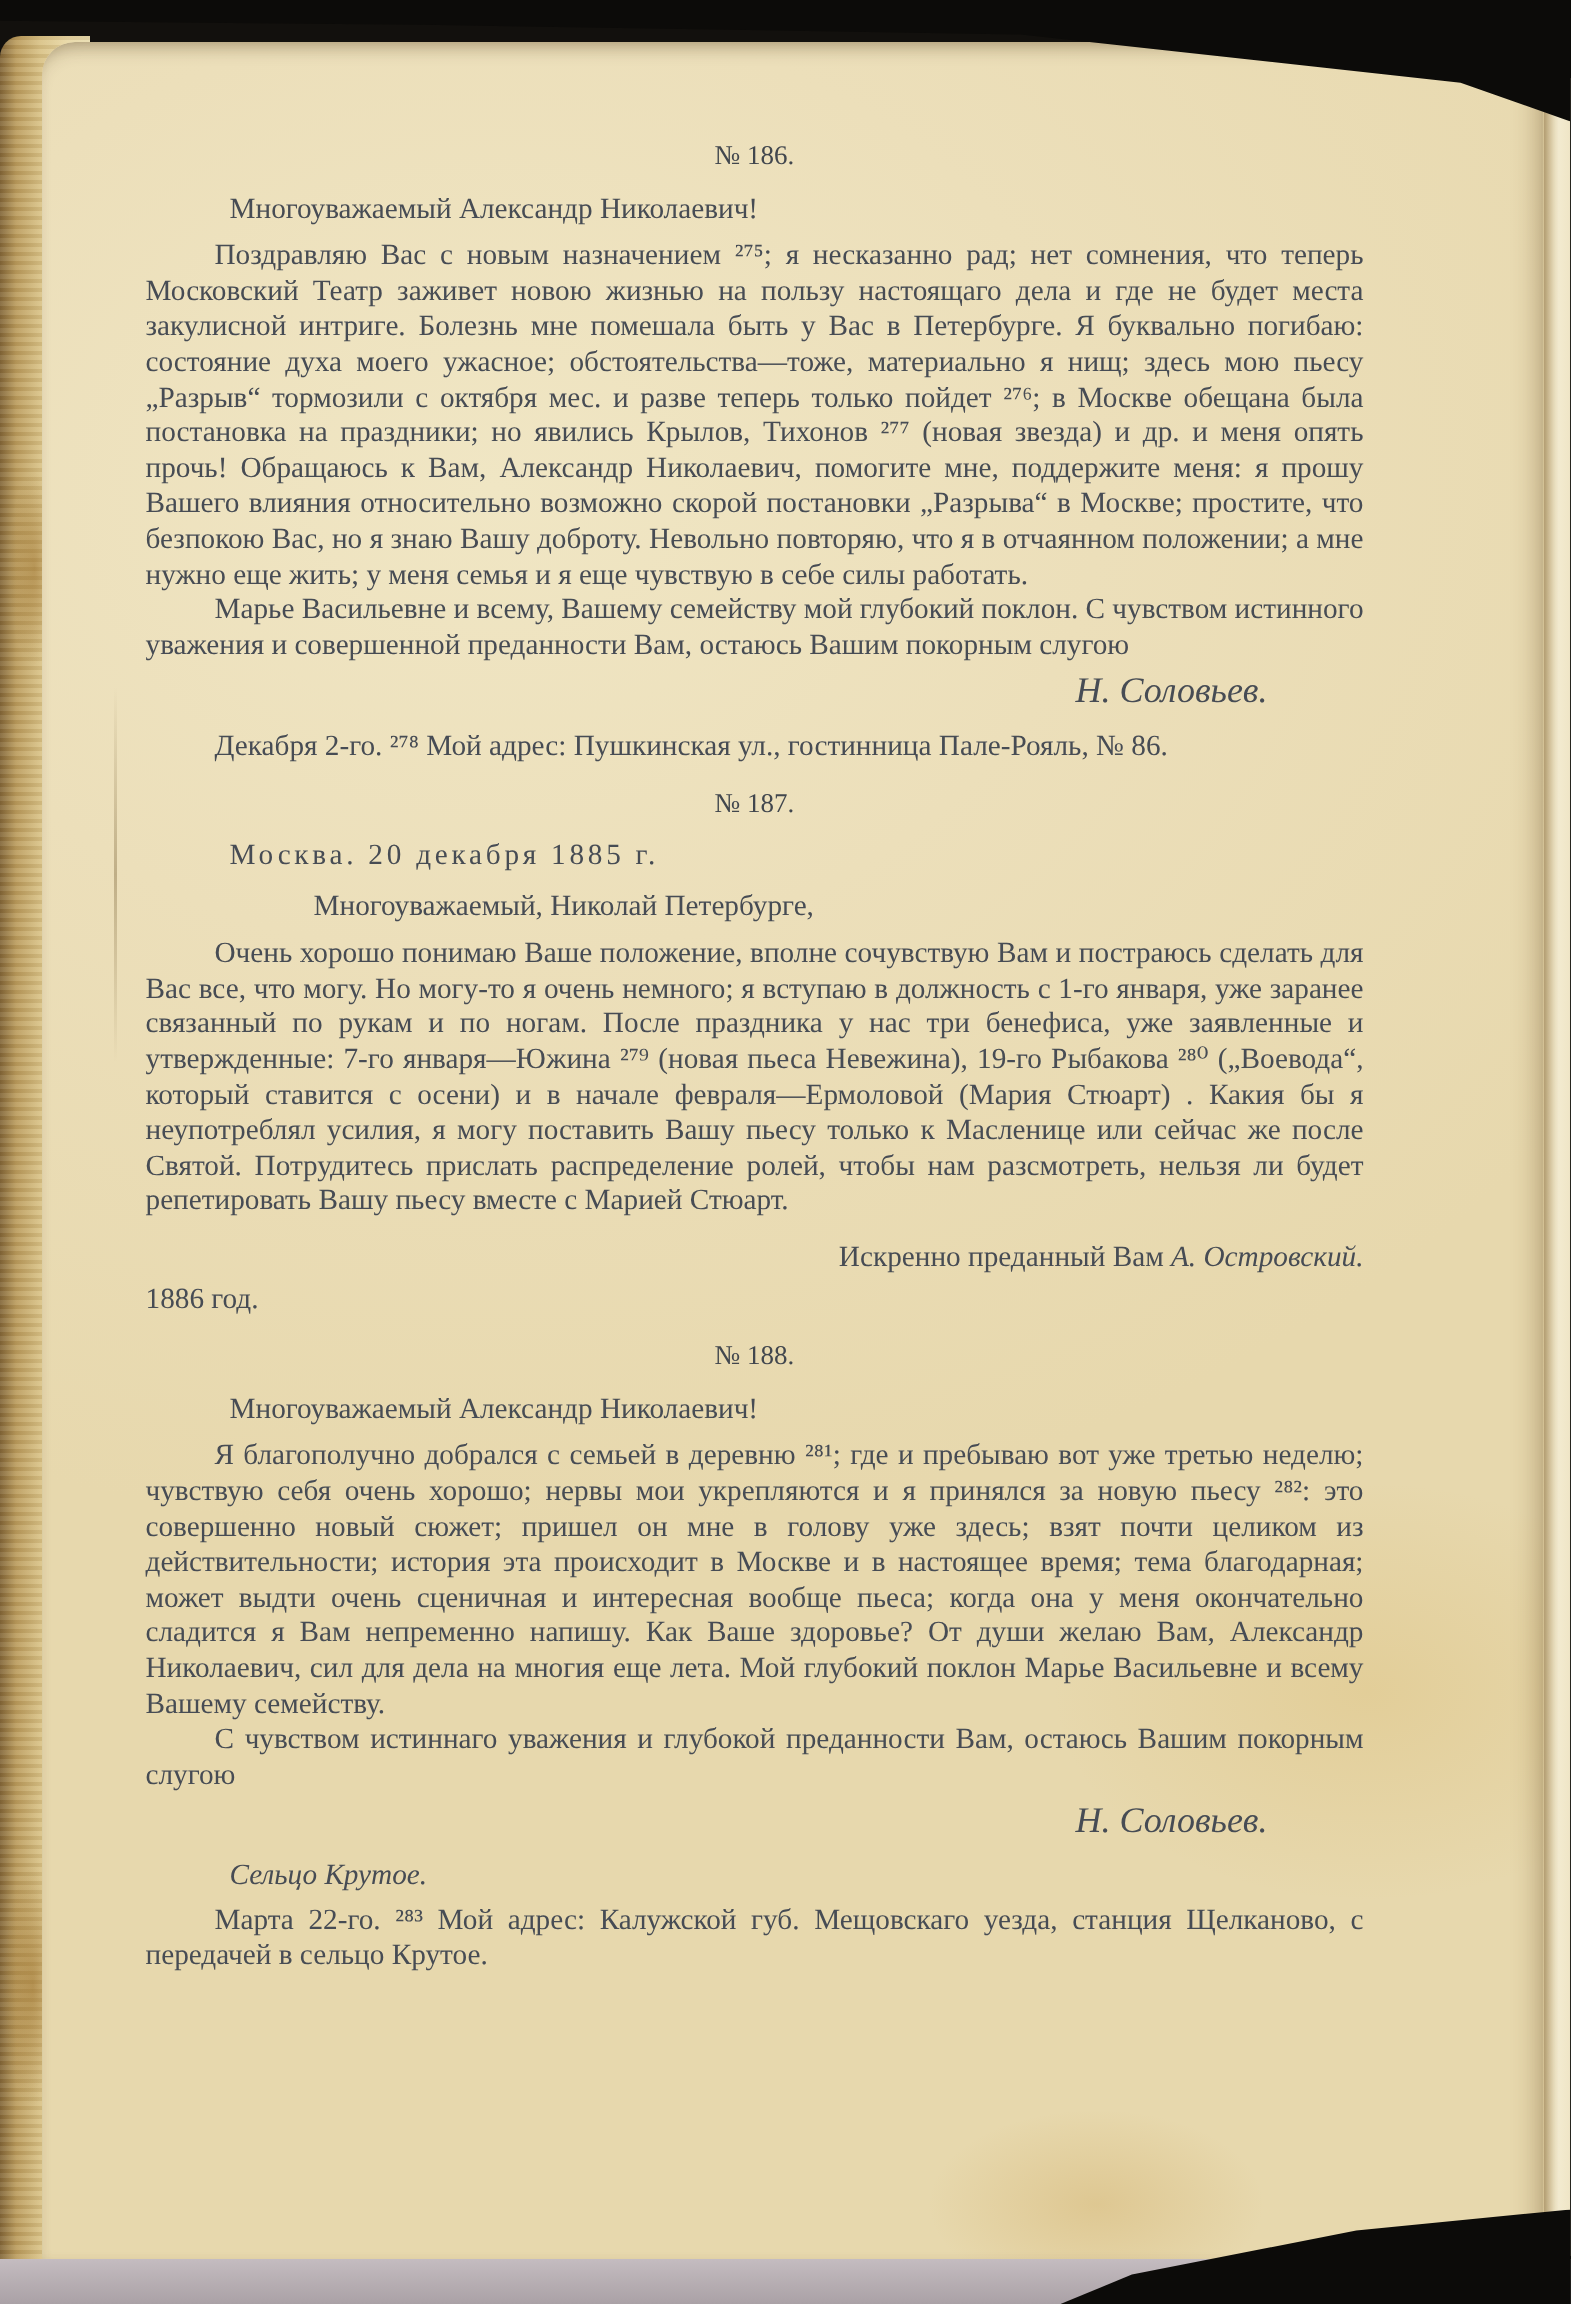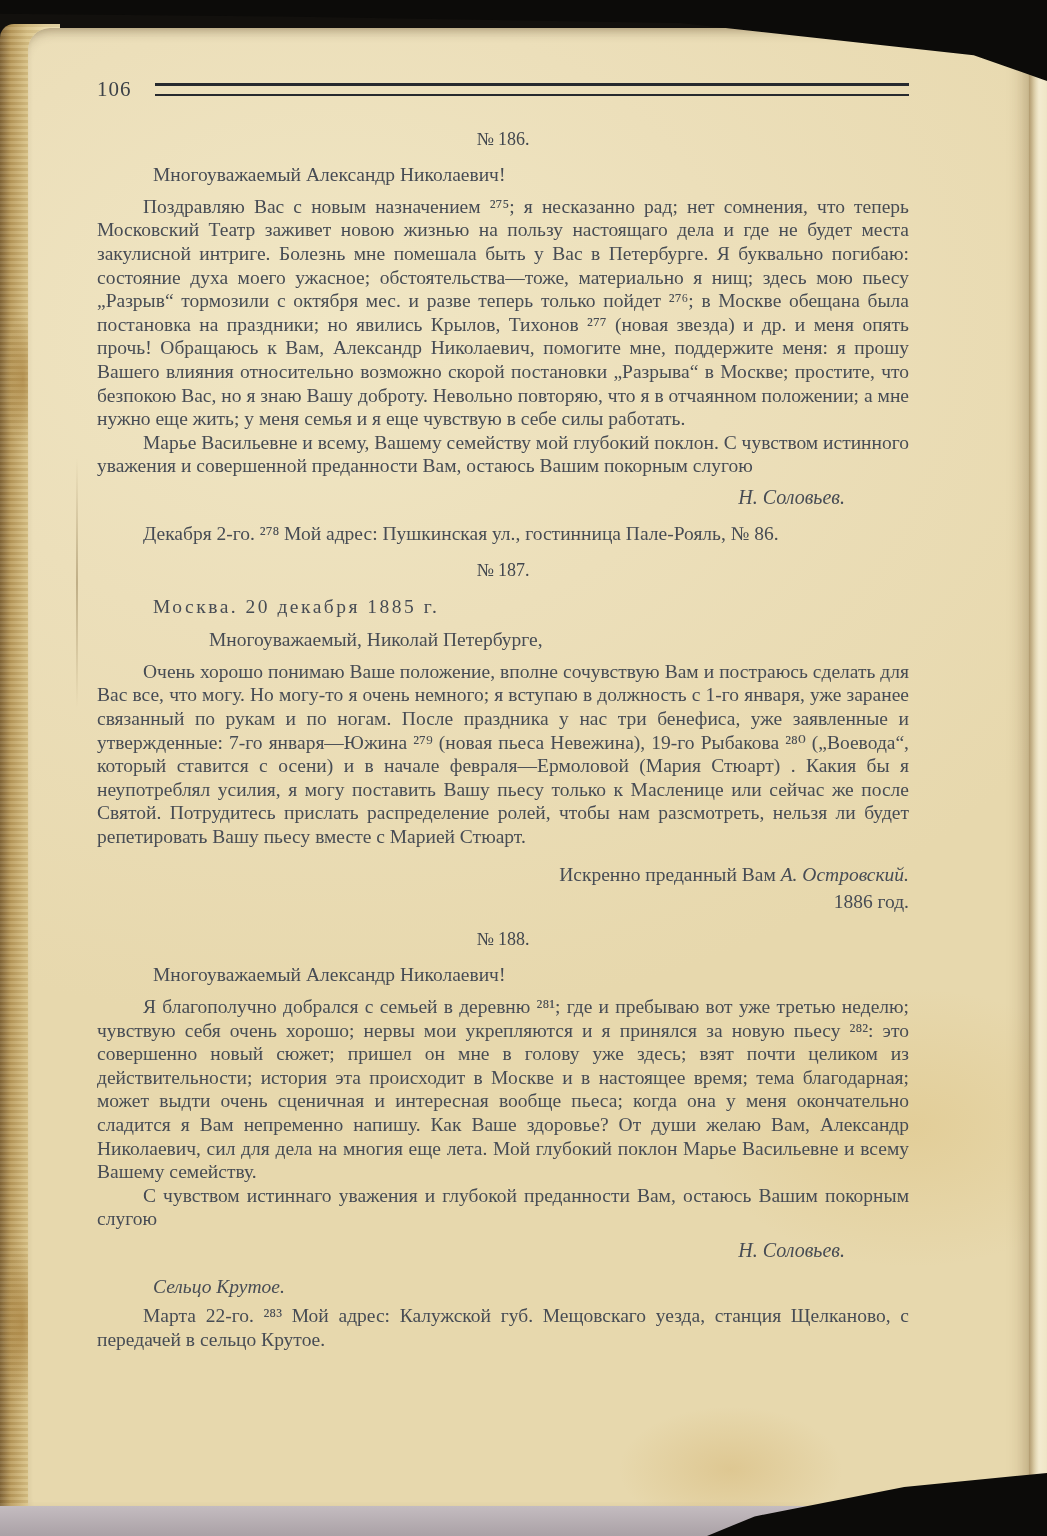--- a/index.html
+++ b/index.html
@@ -74,25 +74,25 @@
   .pageno { width:46px; font-size:21px; letter-spacing:1px; color:#3d4248; }
   .rule { flex:1; height:8px; margin-left:12px;
     border-top:3px solid #272a2e; border-bottom:2px solid #272a2e; }
 
   .no-heading { text-align:center; font-size:18px; margin:14px 0 12px; color:#42474e; }
   .salutation { text-indent:56px; margin:2px 0 8px; }
   .salutation.deep { text-indent:112px; }
   .dateline { text-indent:56px; letter-spacing:2.5px; margin:4px 0 10px; }
   p.body { margin:0; text-indent:46px; text-align:justify; }
   p.body + p.body { margin-top:0; }
-  .signature { text-align:right; padding-right:64px; font-style:italic; font-size:20px;
+  .signature { text-align:right; padding-right:64px; font-style:italic; font-size:24px;
     margin:8px 0 12px; }
   .valediction { text-align:right; margin:14px 0 4px; }
   .valediction .name { font-style:italic; }
-  .year-line { text-align:right; margin:2px 0 4px; }
+  .year-line { text-align:left; margin:2px 0 4px; }
   .place-line { text-indent:56px; margin:10px 0 2px;font-style:italic; }
   .postscript { margin:6px 0 0; text-indent:46px; text-align:justify; }
   .letter { margin-bottom:4px; }
 </style>
 </head>
 <body>
 
 <div class="scene">
 
   <div class="page-stack">
@@ -104,24 +104,20 @@
     <div class="crease"></div>
   </div>
 
   <div class="next-page-edge"></div>
   <div class="cover-top"></div>
   <div class="bottom-strip"></div>
   <div class="cover-bottom"></div>
 
   <div class="content">
 
-    <div class="header">
-      <div class="pageno">106</div>
-      <div class="rule"></div>
-    </div>
 
     <div class="letter">
       <div class="no-heading">№ 186.</div>
       <div class="salutation">Многоуважаемый Александр Николаевич!</div>
       <p class="body">Поздравляю Вас с новым назначением ²⁷⁵; я несказанно рад;  нет сомнения, что теперь Московский Театр заживет новою жизнью  на пользу настоящаго дела и где не будет места закулисной интриге. Болезнь мне помешала быть у Вас в Петербурге. Я буквально погибаю: состояние духа моего ужасное; обстоятельства—тоже, материально я нищ; здесь мою пьесу „Разрыв“ тормозили с октября мес. и разве теперь только пойдет ²⁷⁶; в Москве обещана была постановка на праздники; но явились Крылов, Тихонов ²⁷⁷ (новая звезда) и др.  и меня опять прочь! Обращаюсь к Вам, Александр Николаевич, помогите мне, поддержите меня: я прошу Вашего влияния относительно возможно скорой постановки „Разрыва“ в Москве; простите, что безпокою Вас, но я знаю Вашу доброту. Невольно повторяю, что я в отчаянном положении; а мне нужно еще жить; у меня семья и я еще чувствую в себе силы работать.</p>
       <p class="body">Марье Васильевне и всему, Вашему семейству мой глубокий поклон. С чувством истинного уважения и совершенной преданности Вам, остаюсь Вашим покорным слугою</p>
       <div class="signature">Н.  Соловьев.</div>
       <p class="postscript">Декабря 2-го. ²⁷⁸ Мой адрес: Пушкинская ул., гостинница Пале-Рояль, № 86.</p>
     </div>
 

